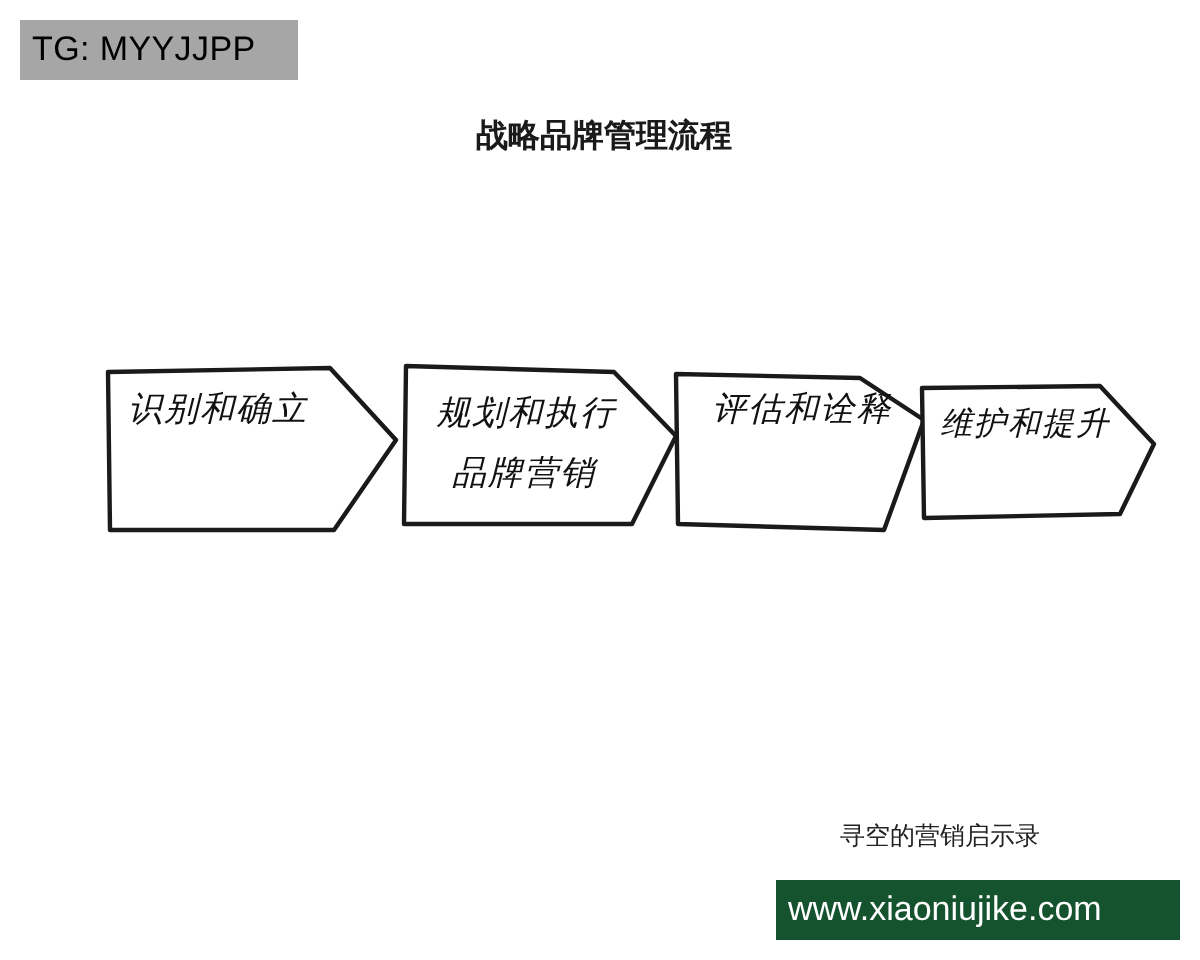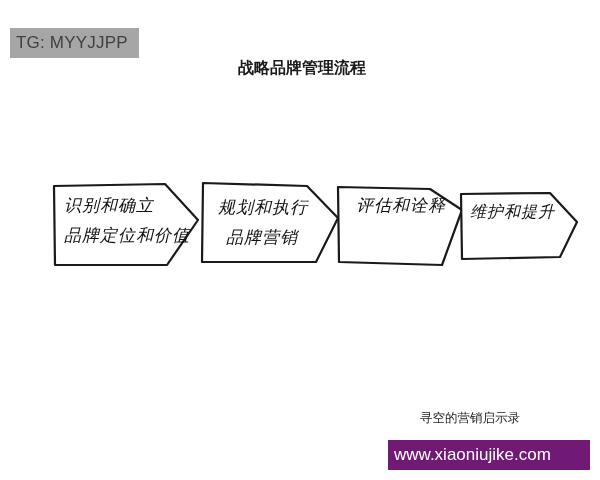--- a/index.html
+++ b/index.html
@@ -2,22 +2,22 @@
 <html><head>
   <meta charset="utf-8">
   <style>
     html, body { margin: 0; padding: 0; }
     body {
       width: 600px; height: 480px; position: relative; overflow: hidden;
       background: #ffffff;
       font-family: "DejaVu Sans", sans-serif;
     }
     .tg-badge {
-      position: absolute; left: 10px; top: 28px; width: 129px; height: 30px;
-      background: #a6a6a6; color: #404040;
+      position: absolute; left: 10px; top: 10px; width: 139px; height: 30px;
+      background: #a6a6a6; color: #000000;
       font-family: "Liberation Sans", sans-serif; font-size: 17px;
       line-height: 30px; padding-left: 6px; box-sizing: border-box;
       letter-spacing: 0.2px;
     }
     .title {
       position: absolute; left: 0; top: 58px; width: 600px; text-align: center;
       font-size: 16px; font-weight: bold; color: #1a1a1a;
       padding-left: 2px;
     }
     svg.flow { position: absolute; left: 0; top: 0; }
@@ -25,21 +25,21 @@
       position: absolute; color: #111;
       font-family: "DejaVu Serif", serif; font-size: 17px; line-height: 30px;
       font-style: italic; letter-spacing: 1px; white-space: nowrap;
     }
     .caption {
       position: absolute; left: 420px; top: 410px;
       font-size: 12.5px; color: #222; text-align: center;
     }
     .url-badge {
       position: absolute; left: 388px; top: 440px; width: 202px; height: 30px;
-      background: #701a75; color: #ffffff;
+      background: #14532d; color: #ffffff;
       font-family: "Liberation Sans", sans-serif; font-size: 17px;
       line-height: 30px; padding-left: 6px; box-sizing: border-box;
     }
   </style>
 </head>
 <body>
 
 <div class="tg-badge">TG: MYYJJPP</div>
 
 <div class="title">战略品牌管理流程</div>
@@ -48,21 +48,20 @@
   <g fill="#ffffff" stroke="#1a1a1a" stroke-width="2.2" stroke-linejoin="round">
     <polygon points="54,186 165,184 198,220 167,265 55,265"></polygon>
     <polygon points="203,183 307,186 338,218 316,262 202,262"></polygon>
     <polygon points="338,187 430,189 462,210 442,265 339,262"></polygon>
     <polygon points="461,194 550,193 577,222 560,257 462,259"></polygon>
   </g>
 </svg>
 
 <div class="step-text" style="left:64px; top:190px;">
   <div>识别和确立</div>
-  <div>品牌定位和价值</div>
 </div>
 
 <div class="step-text" style="left:218px; top:192px;">
   <div>规划和执行</div>
   <div style="padding-left:8px;">品牌营销</div>
 </div>
 
 <div class="step-text" style="left:356px; top:190px;">
   <div>评估和诠释</div>
 </div>

